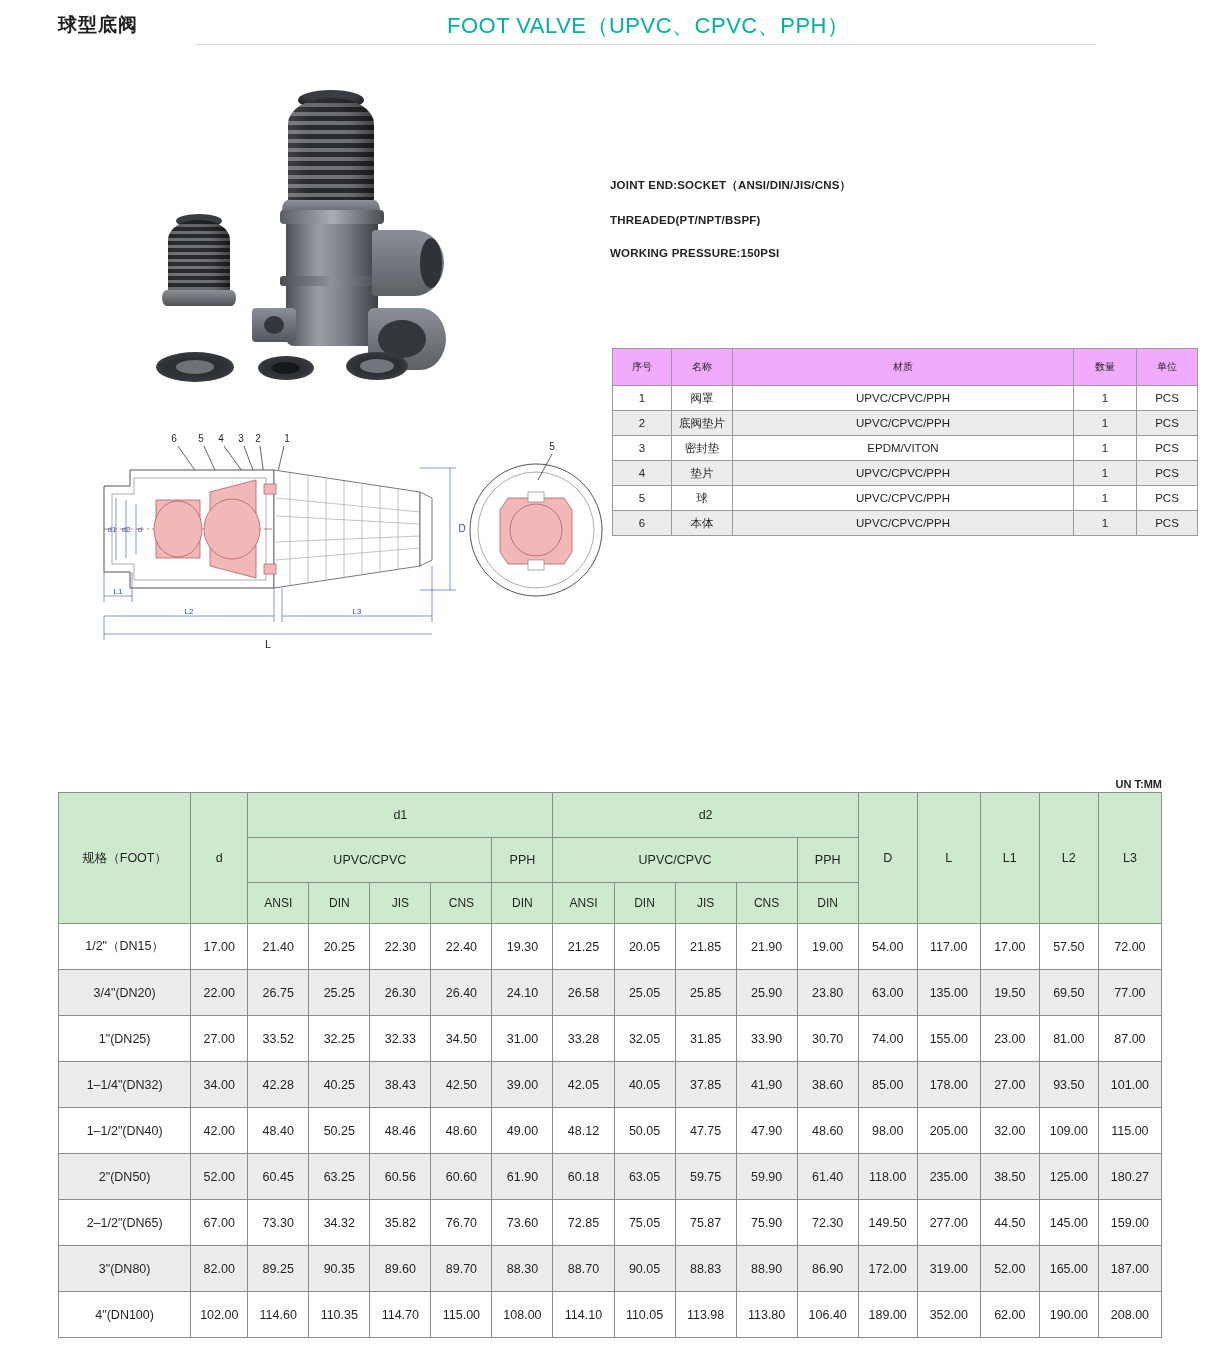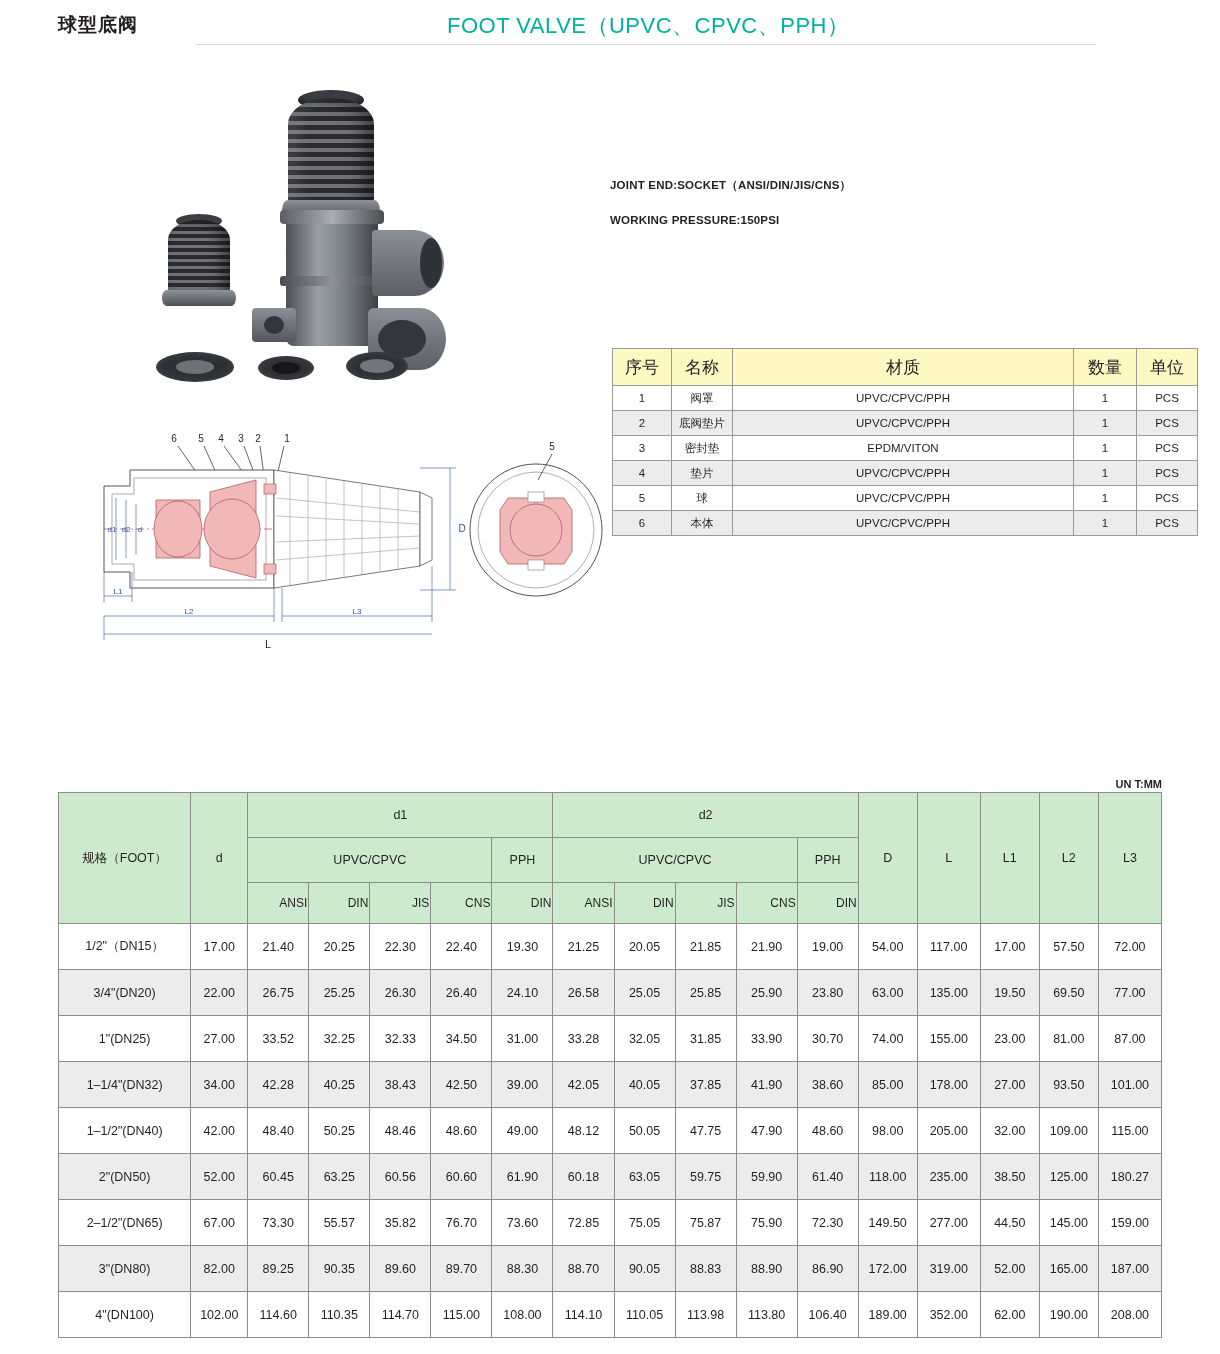--- a/index.html
+++ b/index.html
@@ -190,24 +190,24 @@
     border-collapse: collapse;
     font-size: 11.5px;
   }
   .parts-table th, .parts-table td {
     border: 1px solid #9a9a9a;
     text-align: center;
     color: #231f20;
     font-weight: normal;
   }
   .parts-table thead th {
-    background: #fef9c3;
+    background: #f0abfc;
     height: 34px;
     font-weight: normal;
-    font-size: 17px;
+    font-size: 10px;
   }
   .parts-table tbody td { height: 22px; }
   .parts-table tbody tr:nth-child(even) td { background: #ececec; }
   .pt-c1 { width: 56px; }
   .pt-c2 { width: 58px; }
   .pt-c3 { width: 338px; }
   .pt-c4 { width: 60px; }
   .pt-c5 { width: 58px; }
 
   
@@ -238,21 +238,21 @@
     border: 1px solid #8c8c8c;
     text-align: center;
     font-weight: normal;
     color: #231f20;
   }
   table.dim thead th {
     background: #cdeacf;
   }
   table.dim thead tr.h1 th { height: 42px; }
   table.dim thead tr.h2 th { height: 42px; }
-  table.dim thead tr.h3 th { height: 38px; font-size: 12px; text-align: right; }
+  table.dim thead tr.h3 th { height: 38px; font-size: 12px; }
   table.dim tbody td {
     height: 43px;
   }
   table.dim tbody tr:nth-child(even) td { background: #ececec; }
   .size-cell { text-align: center; }
 </style>
 </head>
 <body>
 
 <div class="page-header">
@@ -284,20 +284,21 @@
   <div class="ph washer w1"></div>
   <div class="ph w1i"></div>
   <div class="ph washer w2"></div>
   <div class="ph w2i"></div>
   <div class="ph washer w3"></div>
   <div class="ph w3i"></div>
 </div>
 
 <div class="spec-lines">
   <div class="spec-line">JOINT END:SOCKET（ANSI/DIN/JIS/CNS）</div>
+  <div class="spec-line">THREADED(PT/NPT/BSPF)</div>
   <div class="spec-line">WORKING PRESSURE:150PSI</div>
 </div>
 
 <table class="parts-table">
   <thead>
     <tr>
       <th class="pt-c1">序号</th>
       <th class="pt-c2">名称</th>
       <th class="pt-c3">材质</th>
       <th class="pt-c4">数量</th>
@@ -621,21 +622,21 @@
       <td>118.00</td>
       <td>235.00</td>
       <td>38.50</td>
       <td>125.00</td>
       <td>180.27</td>
     </tr>
     <tr>
       <td class="size-cell">2–1/2"(DN65)</td>
       <td>67.00</td>
       <td>73.30</td>
-      <td>55.57</td>
+      <td>34.32</td>
       <td>35.82</td>
       <td>76.70</td>
       <td>73.60</td>
       <td>72.85</td>
       <td>75.05</td>
       <td>75.87</td>
       <td>75.90</td>
       <td>72.30</td>
       <td>149.50</td>
       <td>277.00</td>

